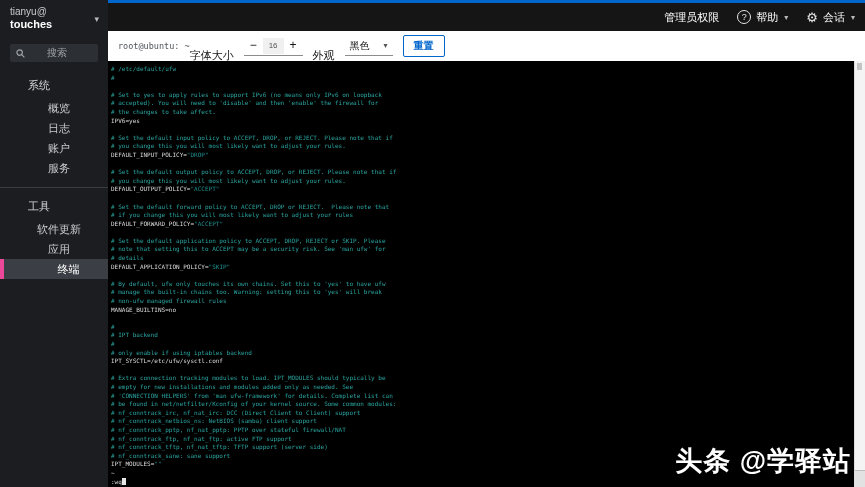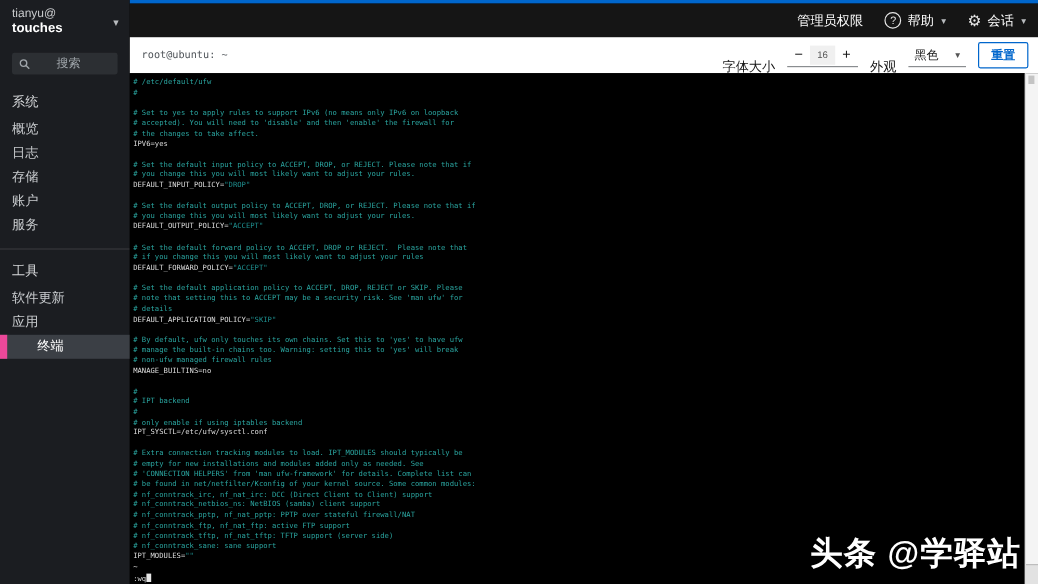--- a/index.html
+++ b/index.html
@@ -11,38 +11,38 @@
   .user-block{padding:6px 10px 4px;position:relative;}
   .user-line1{font-size:10px;color:#c8cacc;line-height:12px;}
   .user-line2{font-size:11px;color:#ffffff;font-weight:bold;line-height:13px;}
   .user-caret{position:absolute;right:9px;top:14px;color:#b8bbbe;font-size:9px;}
   .search-box{margin:9px 10px 10px;height:18px;background:#2c2f33;border-radius:2px;
       display:flex;align-items:center;padding:0 6px;gap:22px;}
   .search-box svg{flex:0 0 auto;}
   .search-ph{font-size:10px;color:#9fa5aa;}
   .nav-section{padding-top:2px;}
   .nav-section.second{margin-top:9px;border-top:1px solid rgba(255,255,255,0.14);padding-top:7px;}
-  .nav-header{font-size:11px;color:#d4d6d8;padding:5px 10px 6px;line-height:13px;}
-  .nav-item{font-size:11px;color:#c9cccf;padding-left:10px;height:20px;line-height:20px;cursor:pointer;}
-  .nav-item.selected{background:#3b3f45;color:#fff;border-left:6px solid #ec4899;padding-left:25px;}
+  .nav-header{font-size:11px;color:#d4d6d8;padding:5px 10px 6px;line-height:13px;margin-left:18px;}
+  .nav-item{font-size:11px;color:#c9cccf;padding-left:10px;height:20px;line-height:20px;cursor:pointer;text-align:center;}
+  .nav-item.selected{background:#3b3f45;color:#fff;border-left:4px solid #ec4899;padding-left:25px;}
 
   
   #main{position:absolute;left:108px;top:0;right:0;height:487px;}
   .accent-bar{height:3px;background:#0066cc;}
   .masthead{height:28px;background:#151515;display:flex;align-items:center;
       justify-content:flex-end;padding-right:10px;gap:18px;}
   .mh-item{display:flex;align-items:center;gap:5px;color:#fff;font-size:11px;cursor:pointer;}
   .mh-caret{color:#b8bbbe;font-size:8px;margin-left:1px;}
   .help-circle{width:12px;height:12px;border:1px solid #e6e6e6;border-radius:50%;
       display:inline-flex;align-items:center;justify-content:center;font-size:9px;line-height:1;color:#e6e6e6;}
   .gear{font-size:13px;line-height:1;color:#e6e6e6;}
 
   
   .term-header{height:30px;background:#ffffff;display:flex;align-items:center;
-      justify-content:space-between;padding:0 8px 0 10px;}
+      padding:0 8px 0 10px;}
   .term-title{font-family:"DejaVu Sans Mono",monospace;font-size:8.5px;color:#50555a;}
   .term-controls{display:flex;align-items:center;gap:10px;}
   .ctl-label{font-size:11px;color:#151515;margin-top:19px;}
   .stepper{display:flex;align-items:center;border-bottom:1px solid #8a8d90;height:19px;}
   .step-btn{background:none;border:none;font-size:12px;color:#151515;padding:0 6px;cursor:pointer;line-height:17px;}
   .step-val{background:#f0f0f0;font-size:8px;color:#555;padding:3px 6px;line-height:10px;}
   .theme-select{display:flex;align-items:center;gap:14px;border-bottom:1px solid #8a8d90;
       height:19px;padding:0 5px;font-size:10px;color:#151515;cursor:pointer;}
   .theme-caret{font-size:8px;color:#555;}
   .reset-btn{background:#fff;border:1px solid #0066cc;color:#0066cc;font-size:10px;
@@ -82,21 +82,20 @@
       <circle cx="4" cy="4" r="3" fill="none" stroke="#9fa5aa" stroke-width="1.3"></circle>
       <line x1="6.3" y1="6.3" x2="9.3" y2="9.3" stroke="#9fa5aa" stroke-width="1.3"></line>
     </svg>
     <span class="search-ph">搜索</span>
   </div>
   <div id="nav">
       <div class="nav-section">
         <div class="nav-header">系统</div>
         <div class="nav-item">概览</div>
         <div class="nav-item">日志</div>
-        <div class="nav-item">存储</div>
         <div class="nav-item">账户</div>
         <div class="nav-item">服务</div>
       </div>
       <div class="nav-section second">
         <div class="nav-header">工具</div>
         <div class="nav-item">软件更新</div>
         <div class="nav-item">应用</div>
         <div class="nav-item selected">终端</div>
       </div>
     </div>

